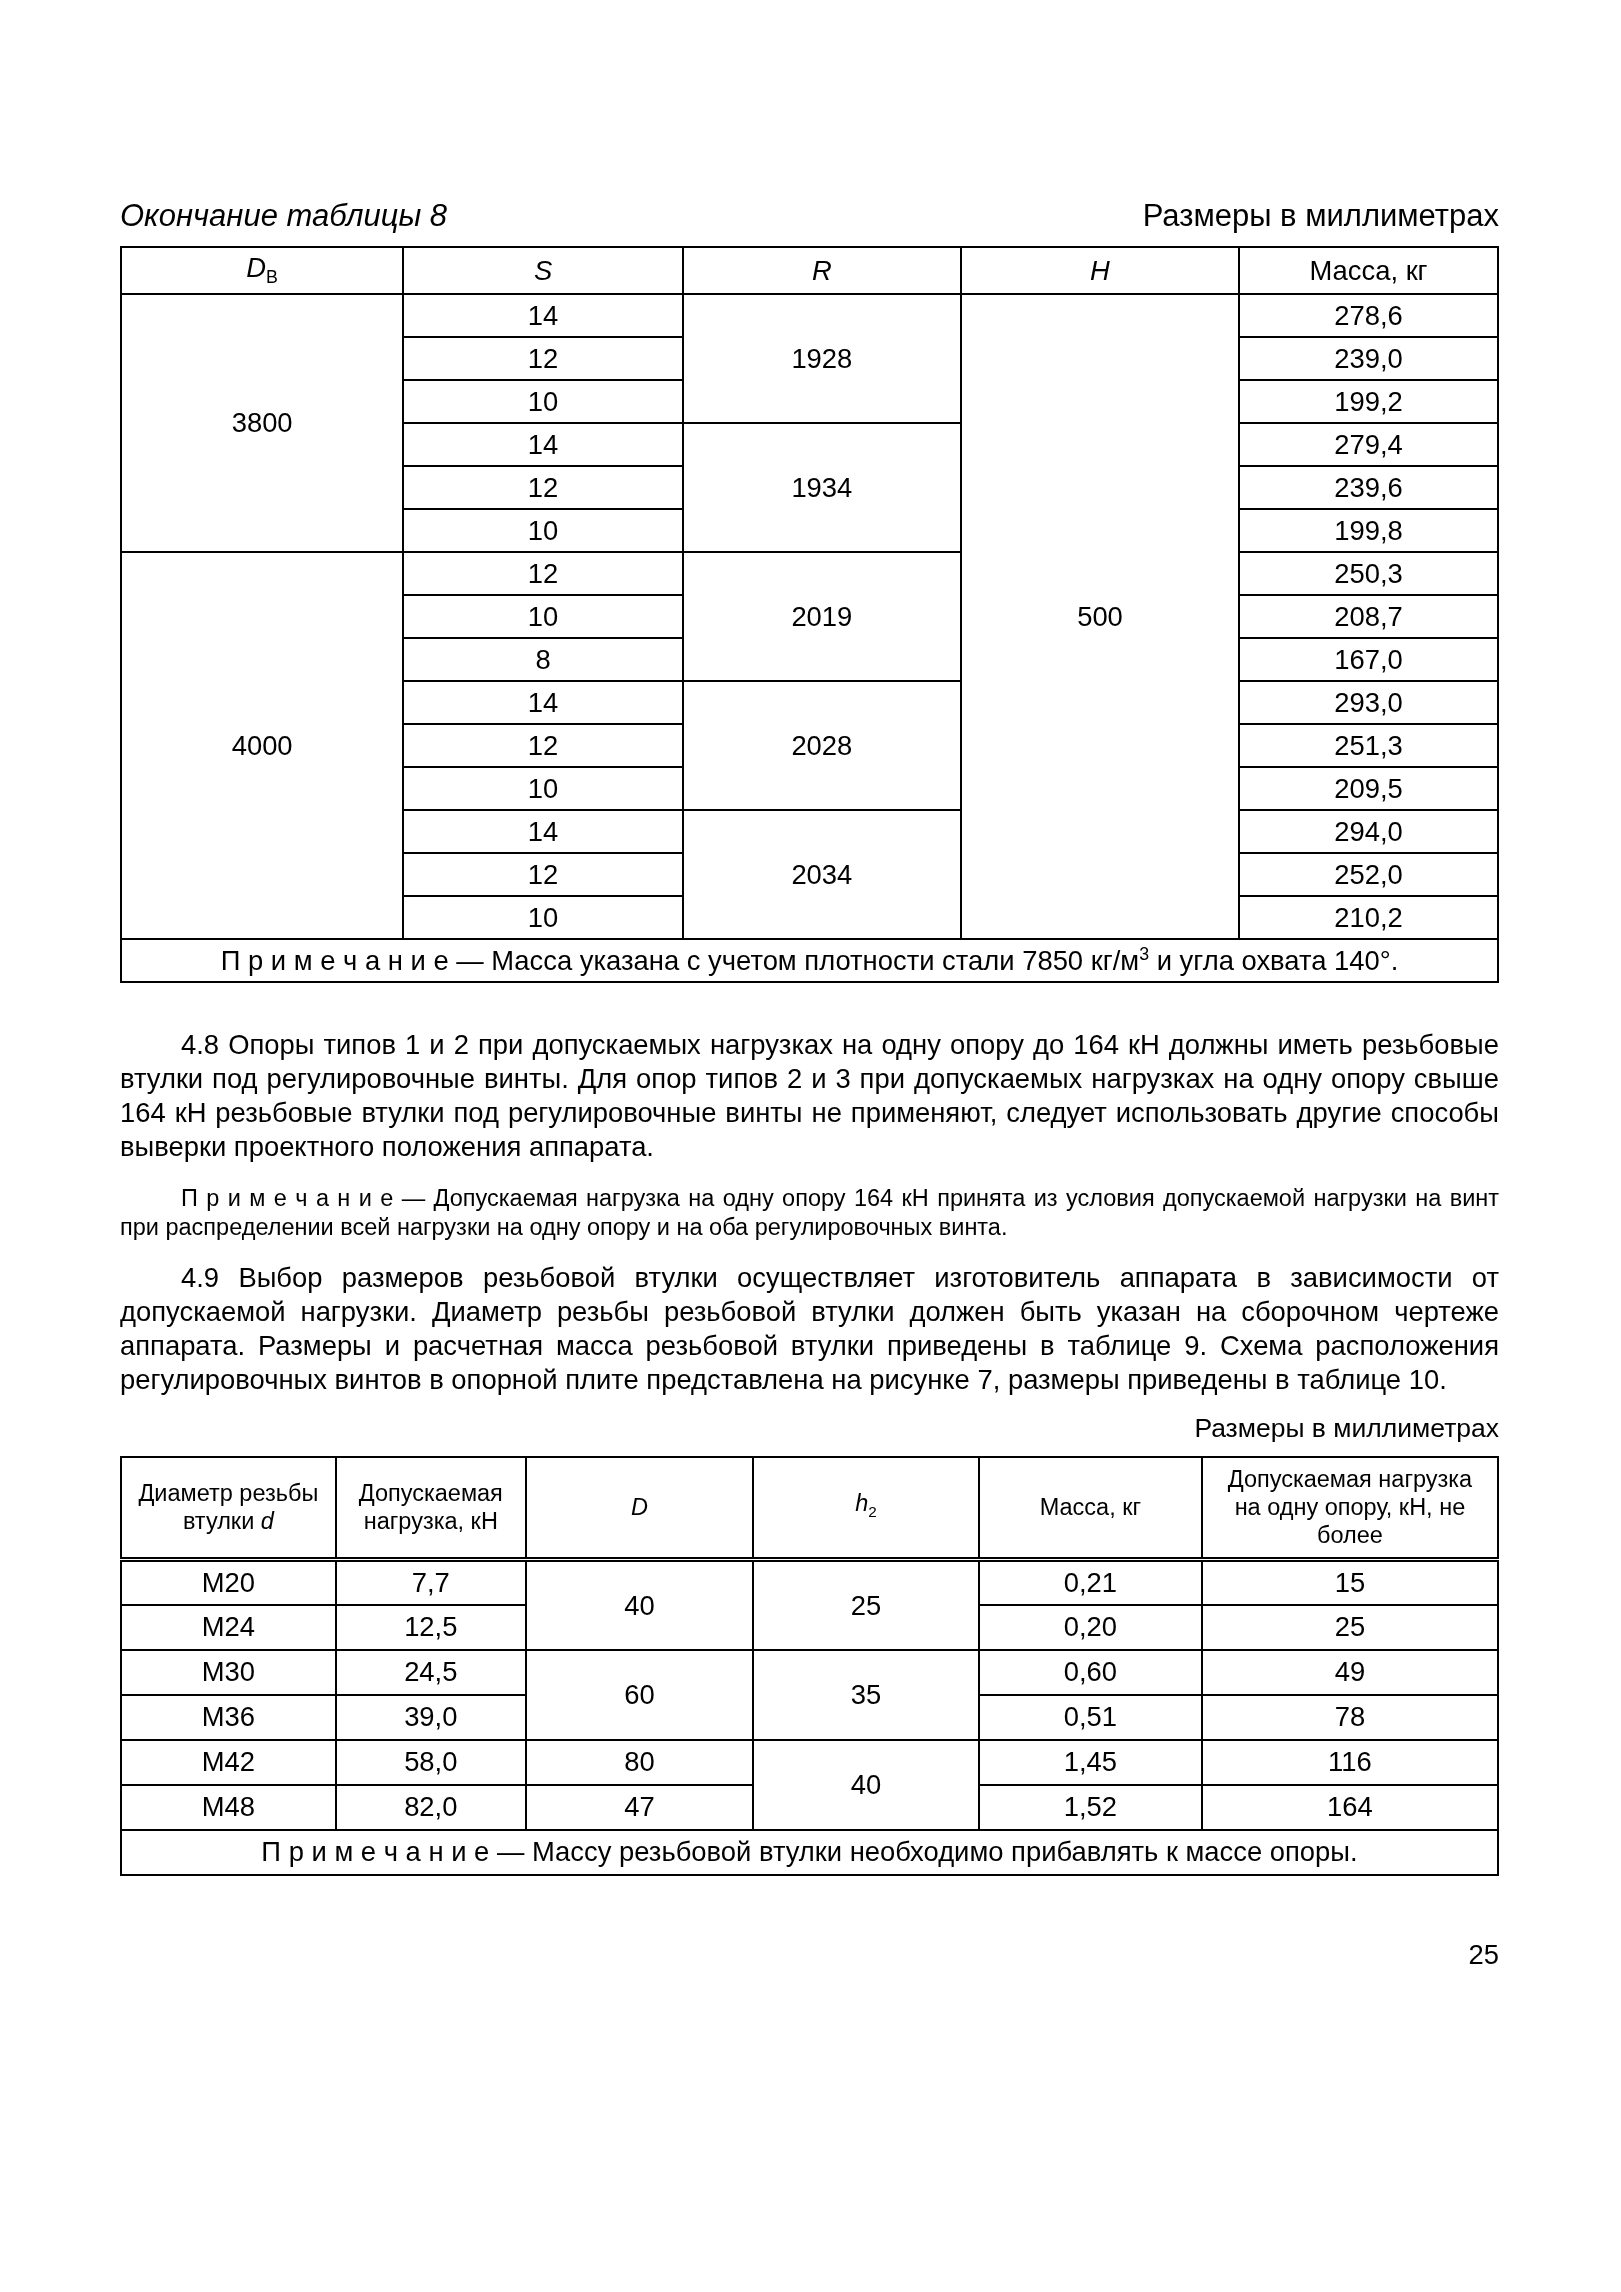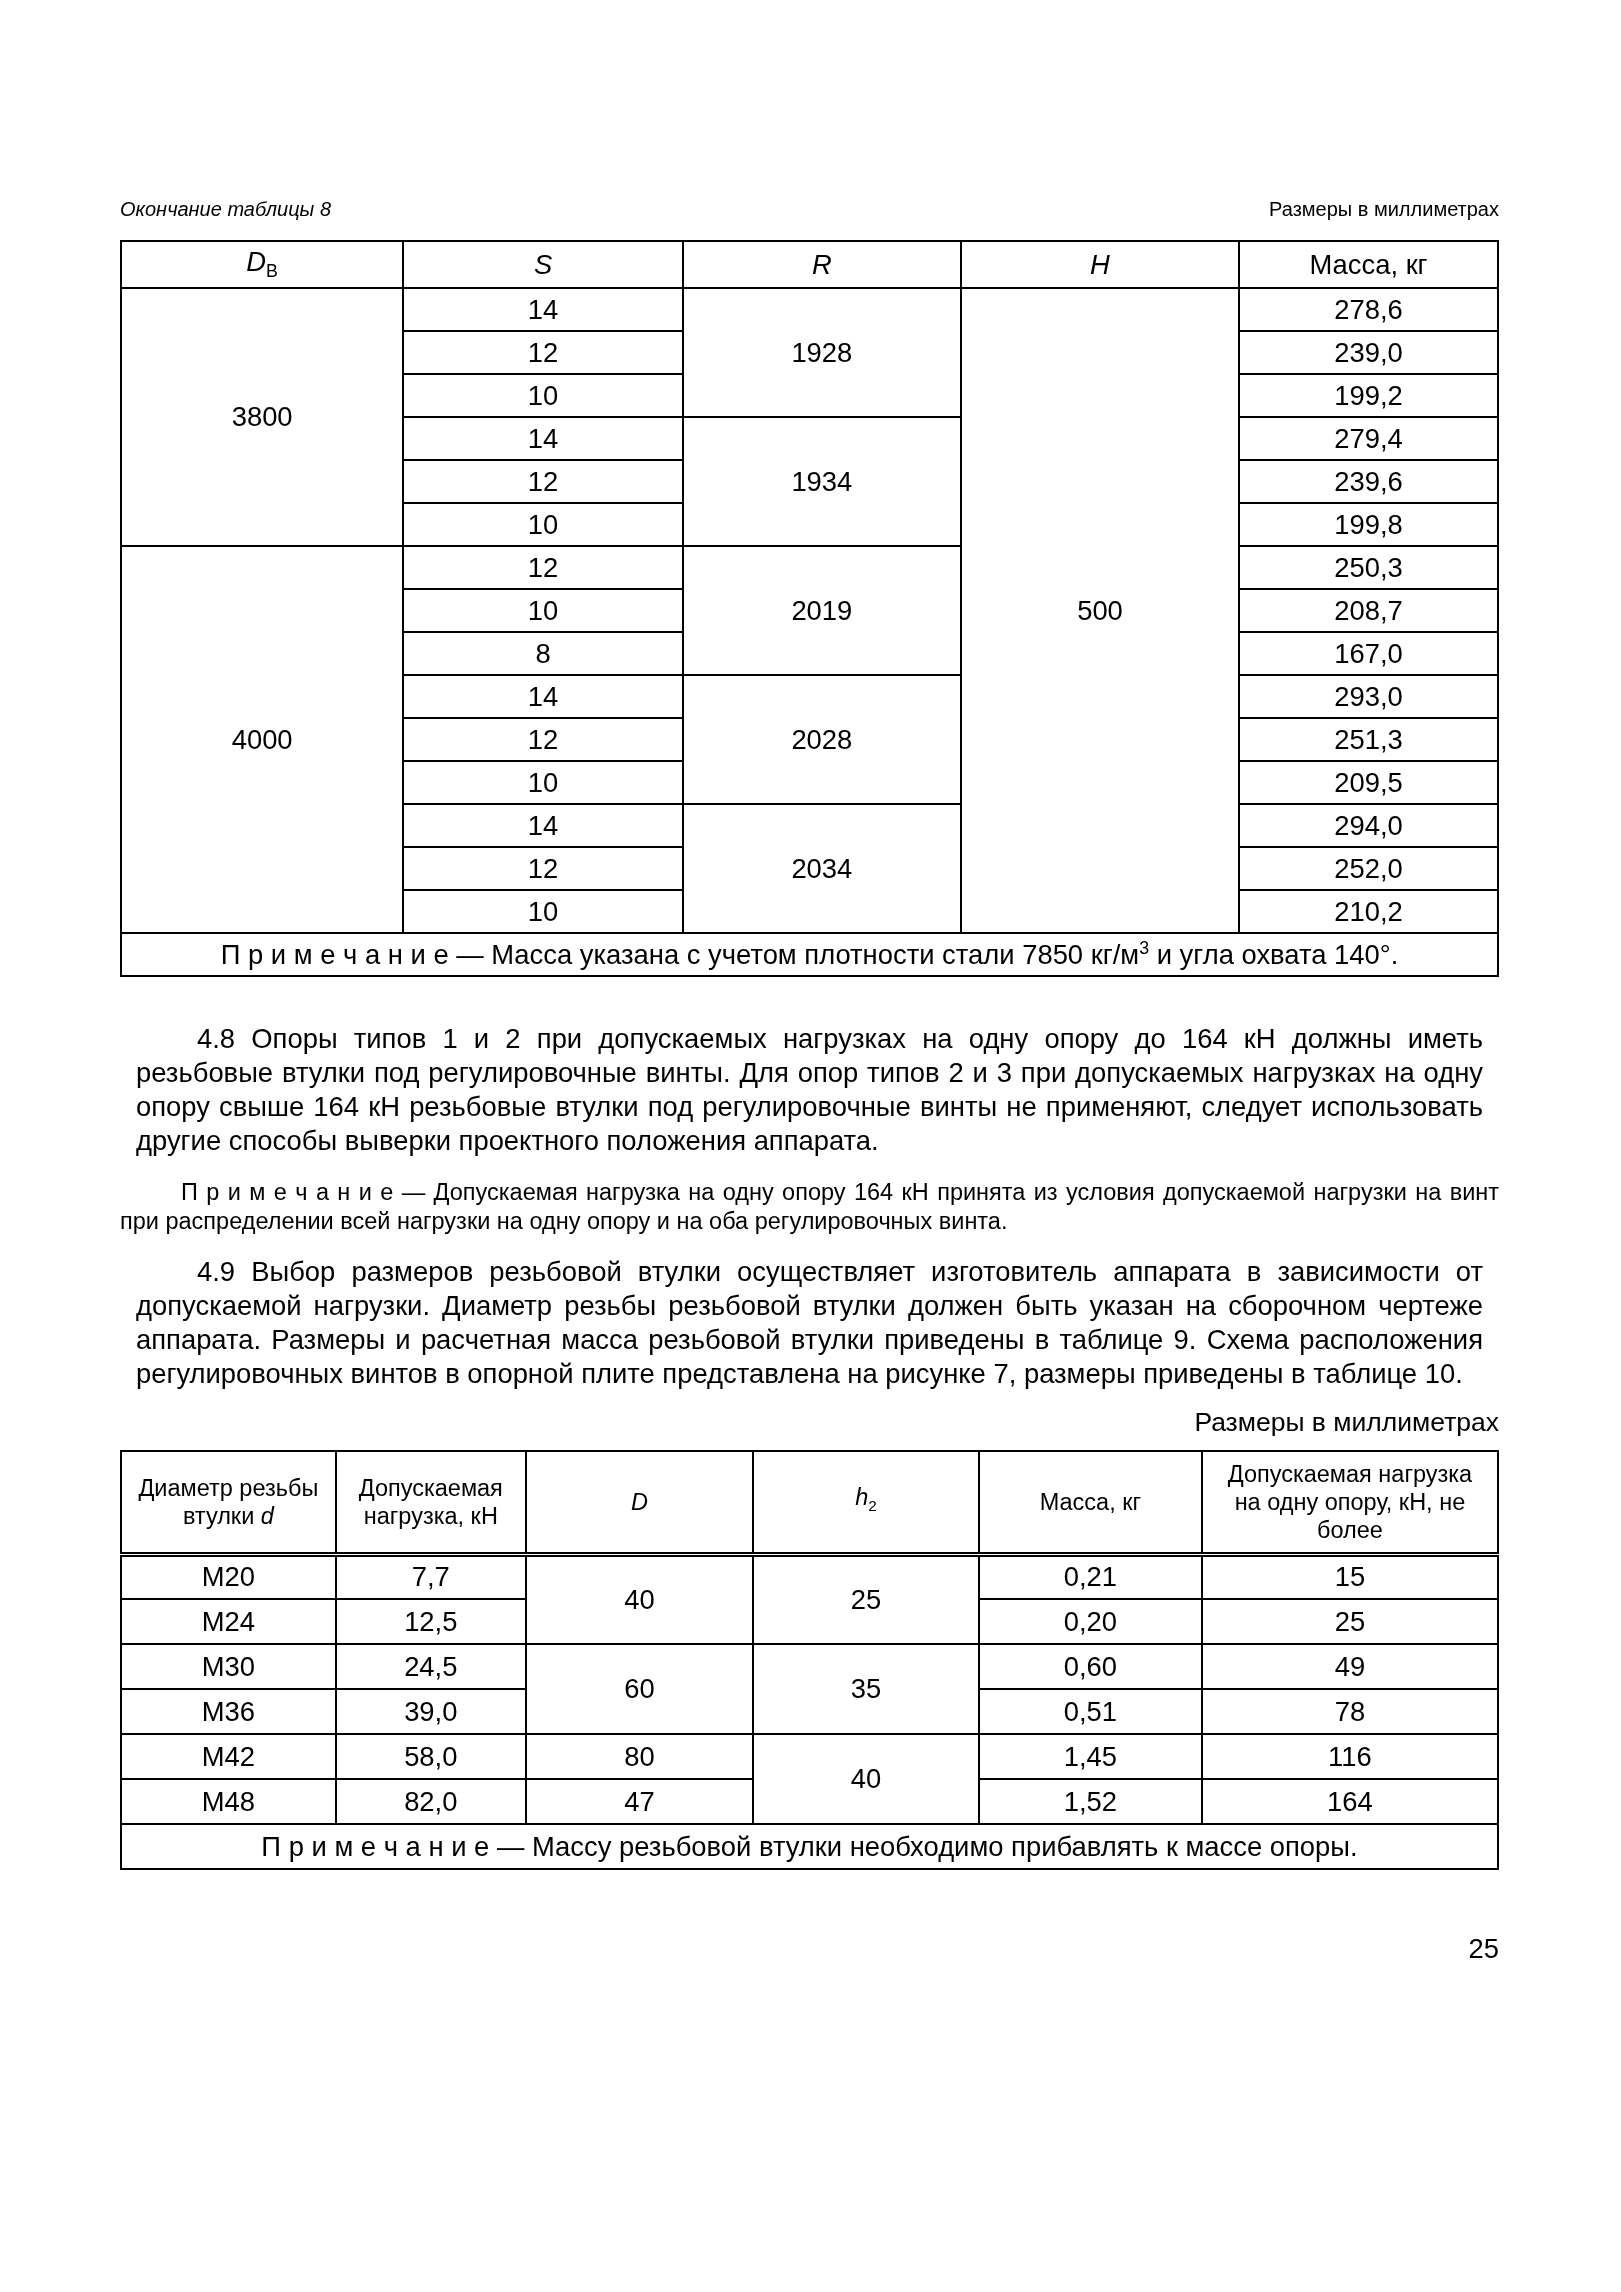--- a/index.html
+++ b/index.html
@@ -19,22 +19,22 @@
     font-size: 27.4px;
     font-weight: 700;
     letter-spacing: 0.4px;
   }
 
   .meta-row {
     display: flex;
     justify-content: space-between;
     align-items: baseline;
     margin-top: 53px;
-    margin-bottom: 19px;
-    font-size: 20px;
+    margin-bottom: 12px;
+    font-size: 31px;
   }
   .meta-left { font-style: italic; }
 
   table.gost {
     width: 100%;
     border-collapse: collapse;
     table-layout: fixed;
     border-radius: 22px;
   }
   table.gost td {
@@ -54,21 +54,21 @@
     height: auto;
   }
   sub { font-size: 0.65em; }
   sup { font-size: 0.65em; }
 
   p.body-text {
     font-size: 27.4px;
     line-height: 34px;
     text-align: justify;
     text-indent: 61px;
-    margin: 16px;
+    margin: 0;
   }
   p.p-4-8 { margin-top: 45px; }
   p.body-note {
     font-size: 23.5px;
     line-height: 29px;
     text-align: justify;
     text-indent: 61px;
     margin: 19.6px 0 0 0;
   }
   p.p-4-9 { margin-top: 19.6px; }

